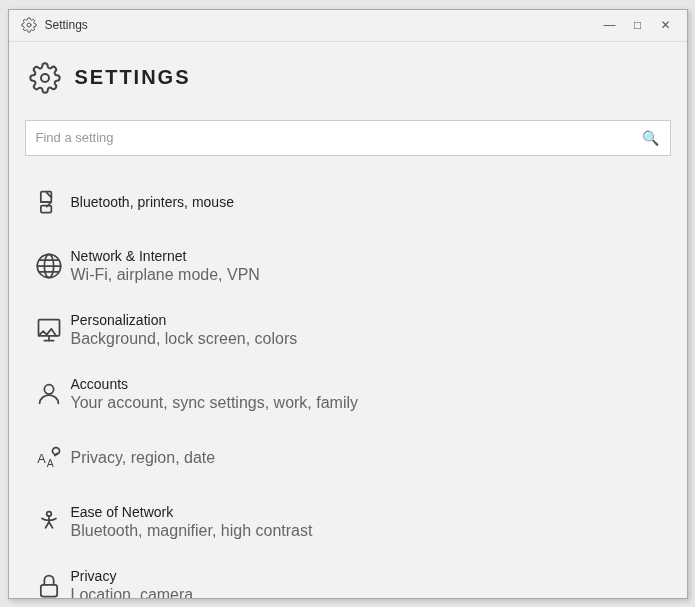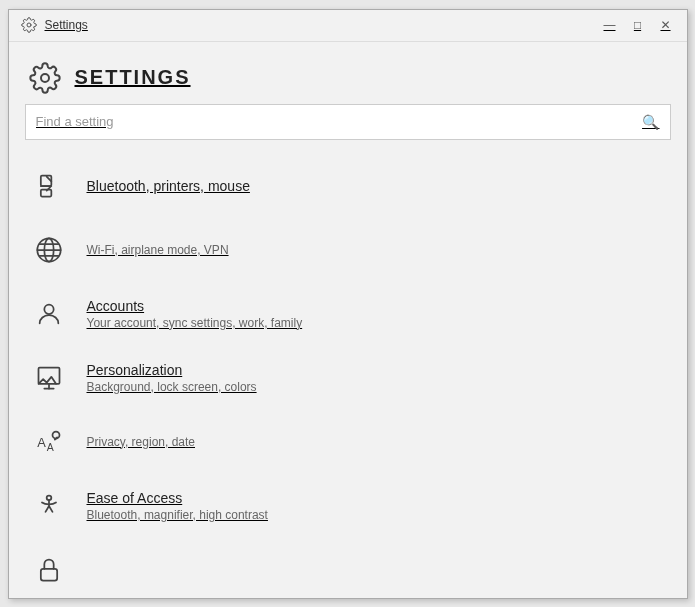--- a/index.html
+++ b/index.html
@@ -19,21 +19,20 @@
     }
 
     .window {
       width: 680px;
       height: 590px;
       background: #f2f2f2;
       border: 1px solid #aaa;
       display: flex;
       flex-direction: column;
       box-shadow: 2px 2px 6px rgba(0,0,0,0.2);
-      text-decoration: underline;
     }
 
     .title-bar {
       height: 32px;
       background: #f2f2f2;
       display: flex;
       align-items: center;
       justify-content: space-between;
       padding: 0 8px 0 12px;
       border-bottom: 1px solid #ddd;
@@ -91,21 +90,21 @@
     }
 
     .header-title {
       font-size: 20px;
       font-weight: 600;
       letter-spacing: 2px;
       color: #222;
     }
 
     .search-bar {
-      margin: 0 16px 10px 16px;
+      margin: 16px 16px 10px 16px;
       display: flex;
       align-items: center;
       background: white;
       border: 1px solid #ccc;
       height: 36px;
       padding: 0 10px;
     }
 
     .search-input {
       flex: 1;
@@ -129,21 +128,21 @@
       flex: 1;
       overflow-y: auto;
       padding: 4px 0;
     }
 
     .settings-item {
       display: flex;
       align-items: center;
       padding: 12px 20px;
       cursor: pointer;
-      gap: 20px;
+      gap: 4px;
       border: 2px solid transparent;
     }
 
     .item-icon {
       width: 36px;
       height: 36px;
       flex-shrink: 0;
       display: flex;
       align-items: center;
       justify-content: center;
@@ -155,21 +154,21 @@
       gap: 2px;
     }
 
     .item-title {
       font-size: 14px;
       font-weight: 500;
       color: #222;
     }
 
     .item-subtitle {
-      font-size: 12px;
+      font-size: 16px;
       color: #666;
     }
 
     
     svg {
       width: 28px;
       height: 28px;
       fill: none;
       stroke: #444;
       stroke-width: 1.5;
@@ -230,34 +229,22 @@
       <div class="settings-item">
         <div class="item-icon">
           <svg viewBox="0 0 24 24">
             <circle cx="12" cy="12" r="10"></circle>
             <ellipse cx="12" cy="12" rx="4" ry="10"></ellipse>
             <line x1="2" y1="12" x2="22" y2="12"></line>
             <path d="M4 7h16M4 17h16"></path>
           </svg>
         </div>
         <div class="item-text">
+          <span class="item-title">Network &amp; Internet</span>
           <span class="item-subtitle">Wi-Fi, airplane mode, VPN</span>
-        </div>
-      </div>
-
-      <div class="settings-item">
-        <div class="item-icon">
-          <svg viewBox="0 0 24 24">
-            <circle cx="12" cy="8" r="4"></circle>
-            <path d="M4 20c0-4 3.6-7 8-7s8 3 8 7"></path>
-          </svg>
-        </div>
-        <div class="item-text">
-          <span class="item-title">Accounts</span>
-          <span class="item-subtitle">Your account, sync settings, work, family</span>
         </div>
       </div>
 
       <div class="settings-item">
         <div class="item-icon">
           <svg viewBox="0 0 24 24">
             <rect x="3" y="3" width="18" height="14" rx="1"></rect>
             <path d="M3 17l4-4 3 3 4-5 4 6"></path>
             <line x1="8" y1="21" x2="16" y2="21"></line>
             <line x1="12" y1="17" x2="12" y2="21"></line>
@@ -265,49 +252,66 @@
         </div>
         <div class="item-text">
           <span class="item-title">Personalization</span>
           <span class="item-subtitle">Background, lock screen, colors</span>
         </div>
       </div>
 
       <div class="settings-item">
         <div class="item-icon">
           <svg viewBox="0 0 24 24">
+            <circle cx="12" cy="8" r="4"></circle>
+            <path d="M4 20c0-4 3.6-7 8-7s8 3 8 7"></path>
+          </svg>
+        </div>
+        <div class="item-text">
+          <span class="item-title">Accounts</span>
+          <span class="item-subtitle">Your account, sync settings, work, family</span>
+        </div>
+      </div>
+
+      <div class="settings-item">
+        <div class="item-icon">
+          <svg viewBox="0 0 24 24">
             <text x="2" y="16" font-size="11" stroke="none" fill="#444">A</text>
             <text x="10" y="20" font-size="9" stroke="none" fill="#444">A</text>
             <path d="M19 8l-2 2" stroke-width="1.5"></path>
             <circle cx="18" cy="6" r="3"></circle>
           </svg>
         </div>
         <div class="item-text">
           <span class="item-subtitle">Privacy, region, date</span>
         </div>
       </div>
 
       <div class="settings-item">
         <div class="item-icon">
           <svg viewBox="0 0 24 24">
             <circle cx="12" cy="5" r="2"></circle>
             <path d="M12 7v5m0 0l-3 5m3-5l3 5"></path>
             <path d="M6 9c1.5 1 4 1.5 6 1.5s4.5-.5 6-1.5"></path>
           </svg>
         </div>
         <div class="item-text">
-          <span class="item-title">Ease of Access</span>
+          <span class="item-title">Ease of Network</span>
           <span class="item-subtitle">Bluetooth, magnifier, high contrast</span>
         </div>
       </div>
 
       <div class="settings-item">
         <div class="item-icon">
           <svg viewBox="0 0 24 24">
             <rect x="5" y="11" width="14" height="10" rx="2"></rect>
             <path d="M8 11V7a4 4 0 0 1 8 0v4"></path>
           </svg>
         </div>
+        <div class="item-text">
+          <span class="item-title">Privacy</span>
+          <span class="item-subtitle">Location, camera</span>
+        </div>
       </div>
 
     </div>
   </div>
 </div>
 
 </body></html>

